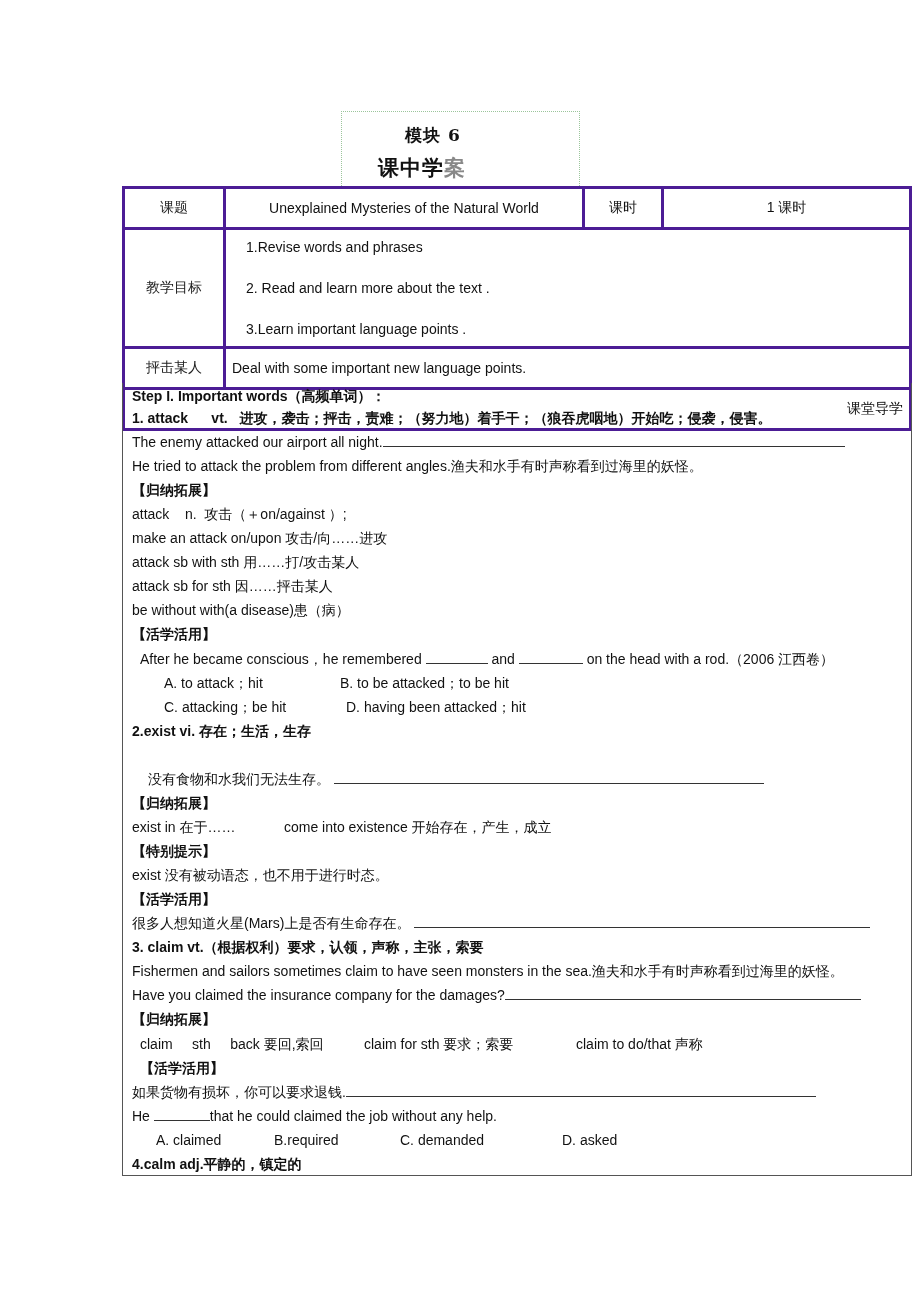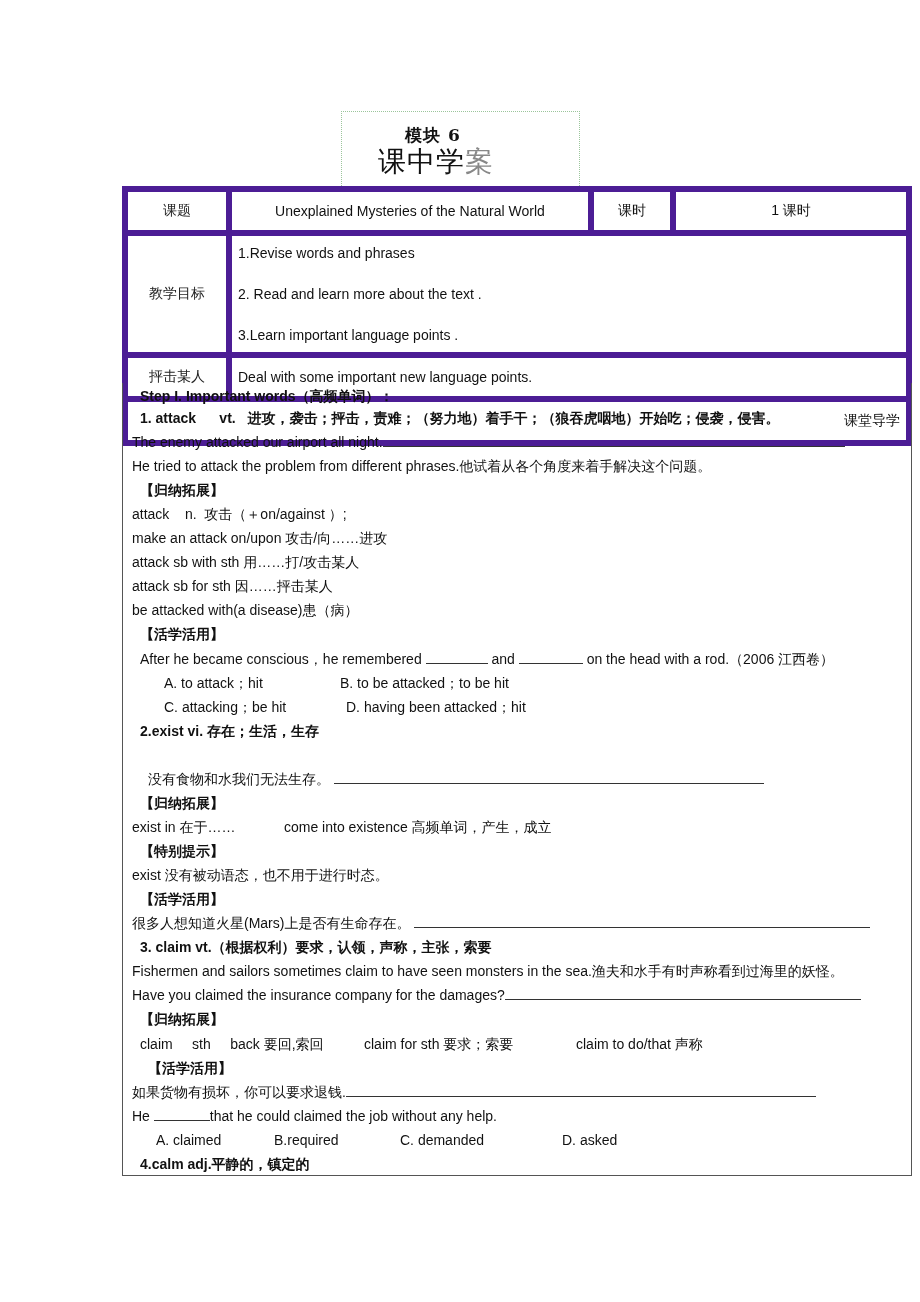--- a/index.html
+++ b/index.html
@@ -2,33 +2,33 @@
 <html><head>
 <meta charset="utf-8">
 <style>
   html, body { margin: 0; padding: 0; background: #ffffff; }
   body { width: 920px; height: 1302px; position: relative; overflow: hidden;
          font-family: "Liberation Sans", "DejaVu Sans", sans-serif; color: #111; font-size: 14px; }
   .title-box { position: absolute; left: 341px; top: 111px; width: 237px; height: 74px;
                border-top: 1px dotted #9bc59b; border-left: 1px dotted #9bc59b; border-right: 1px dotted #9bc59b; }
   .title-line1 { position: absolute; left: 405px; top: 124px; font-size: 17px; font-weight: bold;
                  font-family: "DejaVu Serif", serif; letter-spacing: 1px; }
-  .title-line2 { position: absolute; left: 378px; top: 143px; font-size: 28px; font-weight: normal;
+  .title-line2 { position: absolute; left: 378px; top: 154px; font-size: 21px; font-weight: bold;
                  font-family: "DejaVu Serif", serif; letter-spacing: 1px; }
   .title-line2 .faded { color: #888; }
   table.meta { position: absolute; left: 122px; top: 186px; width: 790px; border-collapse: collapse; }
-  table.meta td { border: 6px solid #4c1d95; padding: 8px 6px; font-size: 14px; height: 22px; vertical-align: middle; }
+  table.meta td { border: 3px solid #4c1d95; padding: 8px 6px; font-size: 14px; height: 22px; vertical-align: middle; }
   td.lbl { text-align: center; width: 85px; color: #222; }
-  .goals div { line-height: 20px; }
+  .goals div { line-height: 20px; margin-left: 14px; }
   .goals { padding-top: 2px !important; padding-bottom: 2px !important; }
   .gap { height: 21px; }
   .body-box { position: absolute; left: 122px; top: 383px; width: 788px; height: 792px;
               border: 1px solid #555; border-top: none; }
   .line { position: absolute; left: 9px; font-size: 14px; white-space: nowrap; line-height: 18px; }
-  .b { font-weight: bold; margin-left: 8px; }
+  .b { font-weight: bold; }
   .u { display: inline-block; border-bottom: 1px solid #333; height: 12px; vertical-align: baseline; }
 </style>
 </head>
 <body>
 
 <div class="title-box"></div>
 <div class="title-line1">模块 6</div>
 <div class="title-line2"><span>课中学</span><span class="faded">案</span></div>
 
 <table class="meta">
@@ -56,45 +56,45 @@
   <tr>
     <td colspan="4" style="text-align:right">课堂导学</td>
   </tr>
 </tbody>
   </table>
 
 <div class="body-box">
   <div class="line b" style="top:4px">Step I. Important words（高频单词）：</div>
   <div class="line b" style="top:26px; white-space:pre">1. attack      vt.   进攻，袭击；抨击，责难；（努力地）着手干；（狼吞虎咽地）开始吃；侵袭，侵害。</div>
   <div class="line" style="top:50px"><span>The enemy attacked our airport all night.</span><span class="u" style="width:462px"></span></div>
-  <div class="line" style="top:74px">He tried to attack the problem from different phrases.他试着从各个角度来着手解决这个问题。</div>
+  <div class="line" style="top:74px">He tried to attack the problem from different angles.渔夫和水手有时声称看到过海里的妖怪。</div>
   <div class="line b" style="top:98px">【归纳拓展】</div>
   <div class="line" style="top:122px; white-space:pre">attack    n.  攻击（＋on/against ）;</div>
   <div class="line" style="top:146px">make an attack on/upon 攻击/向……进攻</div>
   <div class="line" style="top:170px">attack sb with sth  用……打/攻击某人</div>
   <div class="line" style="top:194px">attack sb for sth  因……抨击某人</div>
-  <div class="line" style="top:218px">be attacked with(a disease)患（病）</div>
+  <div class="line" style="top:218px">be without with(a disease)患（病）</div>
   <div class="line b" style="top:242px">【活学活用】</div>
   <div class="line" style="top:267px; left:17px">
     <span>After he became conscious，he remembered</span>
     <span class="u" style="width:62px"></span>
     <span>and</span>
     <span class="u" style="width:64px"></span>
     <span>on the head with a rod.（2006 江西卷）</span>
   </div>
   <div class="line" style="top:291px; left:41px">A. to attack；hit</div>
   <div class="line" style="top:291px; left:217px">B. to be attacked；to be hit</div>
   <div class="line" style="top:315px; left:41px">C. attacking；be hit</div>
   <div class="line" style="top:315px; left:223px">D. having been attacked；hit</div>
 
   <div class="line b" style="top:339px">2.exist    vi.  存在；生活，生存</div>
   <div class="line" style="top:387px; left:25px"><span>没有食物和水我们无法生存。</span> <span class="u" style="width:430px"></span></div>
   <div class="line b" style="top:411px">【归纳拓展】</div>
   <div class="line" style="top:435px">exist in  在于……</div>
-  <div class="line" style="top:435px; left:161px">come into existence  高频单词，产生，成立</div>
+  <div class="line" style="top:435px; left:161px">come into existence  开始存在，产生，成立</div>
   <div class="line b" style="top:459px">【特别提示】</div>
   <div class="line" style="top:483px">exist 没有被动语态，也不用于进行时态。</div>
   <div class="line b" style="top:507px">【活学活用】</div>
   <div class="line" style="top:531px"><span>很多人想知道火星(Mars)上是否有生命存在。</span> <span class="u" style="width:456px"></span></div>
 
   <div class="line b" style="top:555px">3. claim vt.（根据权利）要求，认领，声称，主张，索要</div>
   <div class="line" style="top:579px">Fishermen and sailors sometimes claim to have seen monsters in the sea.渔夫和水手有时声称看到过海里的妖怪。</div>
   <div class="line" style="top:603px"><span>Have you claimed the insurance company for the damages?</span><span class="u" style="width:356px"></span></div>
   <div class="line b" style="top:627px">【归纳拓展】</div>
   <div class="line" style="top:652px; left:17px; white-space:pre">claim     sth     back 要回,索回</div>

